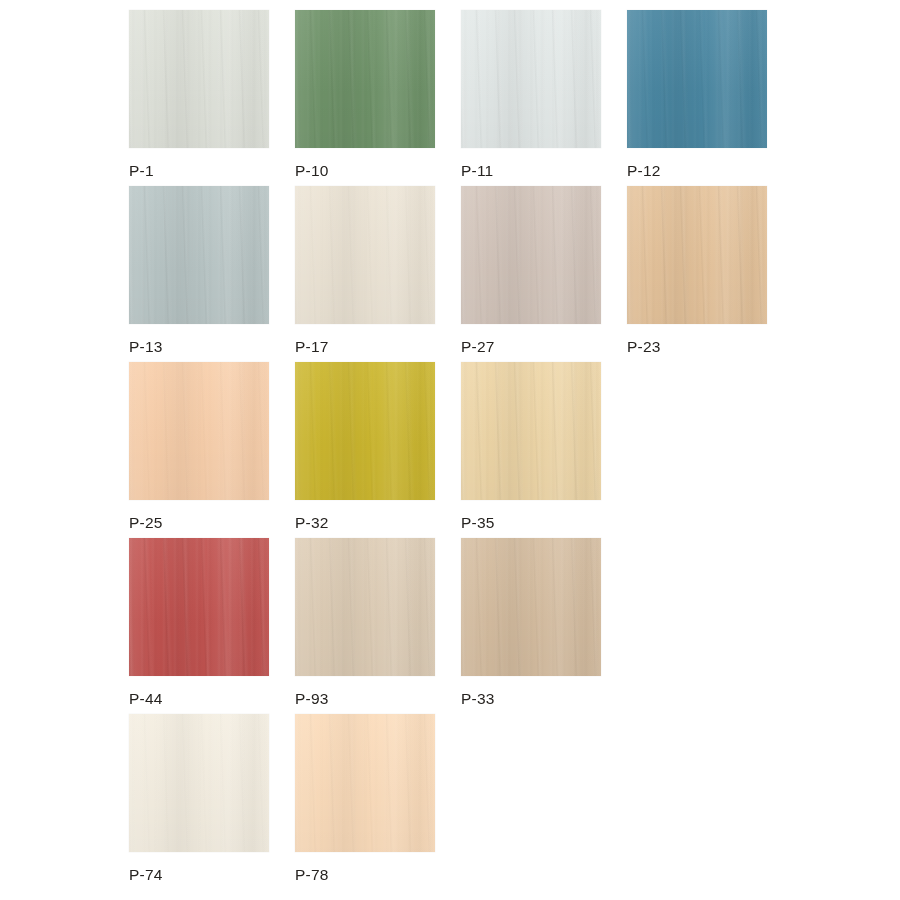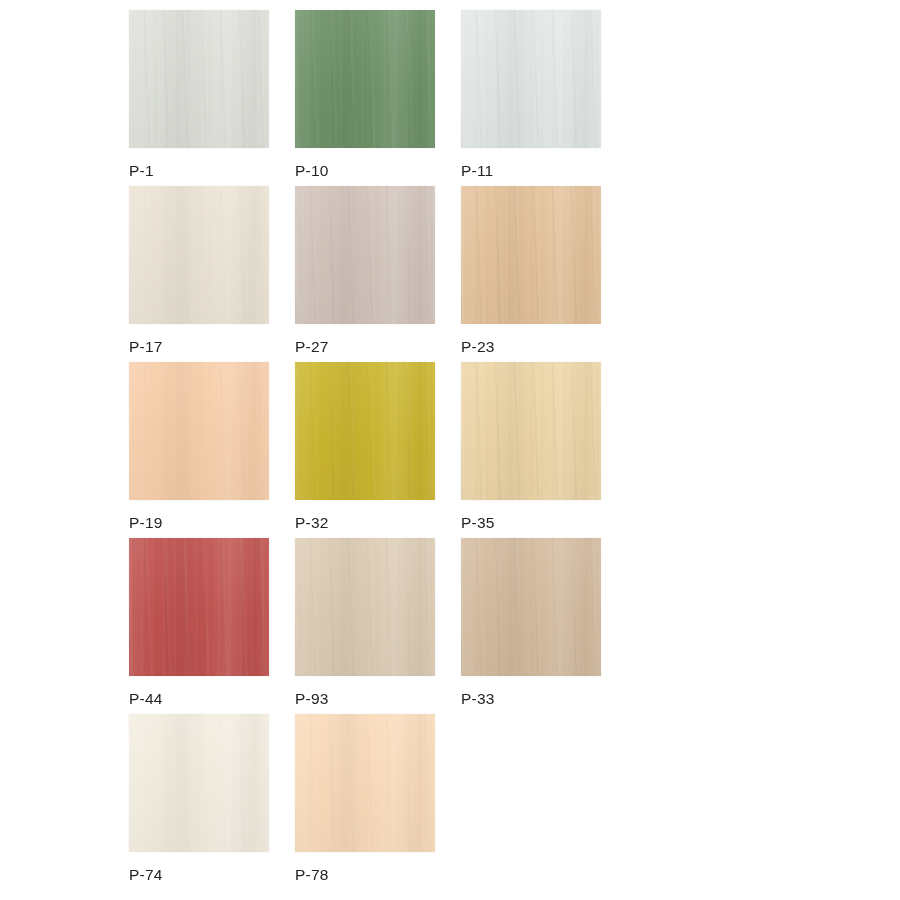--- a/index.html
+++ b/index.html
@@ -122,22 +122,38 @@
         <div class="swatch-label">P-10</div>
       </div>
       <div class="swatch-cell">
         <div class="swatch-chip" style="background-color: rgb(227, 233, 232); --streak: 1;">
           <span class="tex-a"></span>
           <span class="tex-b"></span>
           <span class="tex-c"></span>
         </div>
         <div class="swatch-label">P-11</div>
       </div>
-    </div>
-    <div class="swatch-row">
+      <div class="swatch-cell">
+        <div class="swatch-chip" style="background-color: rgb(74, 135, 162); --streak: 0.8;">
+          <span class="tex-a"></span>
+          <span class="tex-b"></span>
+          <span class="tex-c"></span>
+        </div>
+        <div class="swatch-label">P-12</div>
+      </div>
+    </div>
+    <div class="swatch-row">
+      <div class="swatch-cell">
+        <div class="swatch-chip" style="background-color: rgb(185, 198, 198); --streak: 1;">
+          <span class="tex-a"></span>
+          <span class="tex-b"></span>
+          <span class="tex-c"></span>
+        </div>
+        <div class="swatch-label">P-13</div>
+      </div>
       <div class="swatch-cell">
         <div class="swatch-chip" style="background-color: rgb(236, 228, 213); --streak: 0.5;">
           <span class="tex-a"></span>
           <span class="tex-b"></span>
           <span class="tex-c"></span>
         </div>
         <div class="swatch-label">P-17</div>
       </div>
       <div class="swatch-cell">
         <div class="swatch-chip" style="background-color: rgb(211, 197, 187); --streak: 0.9;">
@@ -156,21 +172,21 @@
         <div class="swatch-label">P-23</div>
       </div>
     </div>
     <div class="swatch-row">
       <div class="swatch-cell">
         <div class="swatch-chip" style="background-color: rgb(248, 207, 171); --streak: 0.5;">
           <span class="tex-a"></span>
           <span class="tex-b"></span>
           <span class="tex-c"></span>
         </div>
-        <div class="swatch-label">P-19</div>
+        <div class="swatch-label">P-25</div>
       </div>
       <div class="swatch-cell">
         <div class="swatch-chip" style="background-color: rgb(204, 183, 47); --streak: 0.8;">
           <span class="tex-a"></span>
           <span class="tex-b"></span>
           <span class="tex-c"></span>
         </div>
         <div class="swatch-label">P-32</div>
       </div>
       <div class="swatch-cell">

